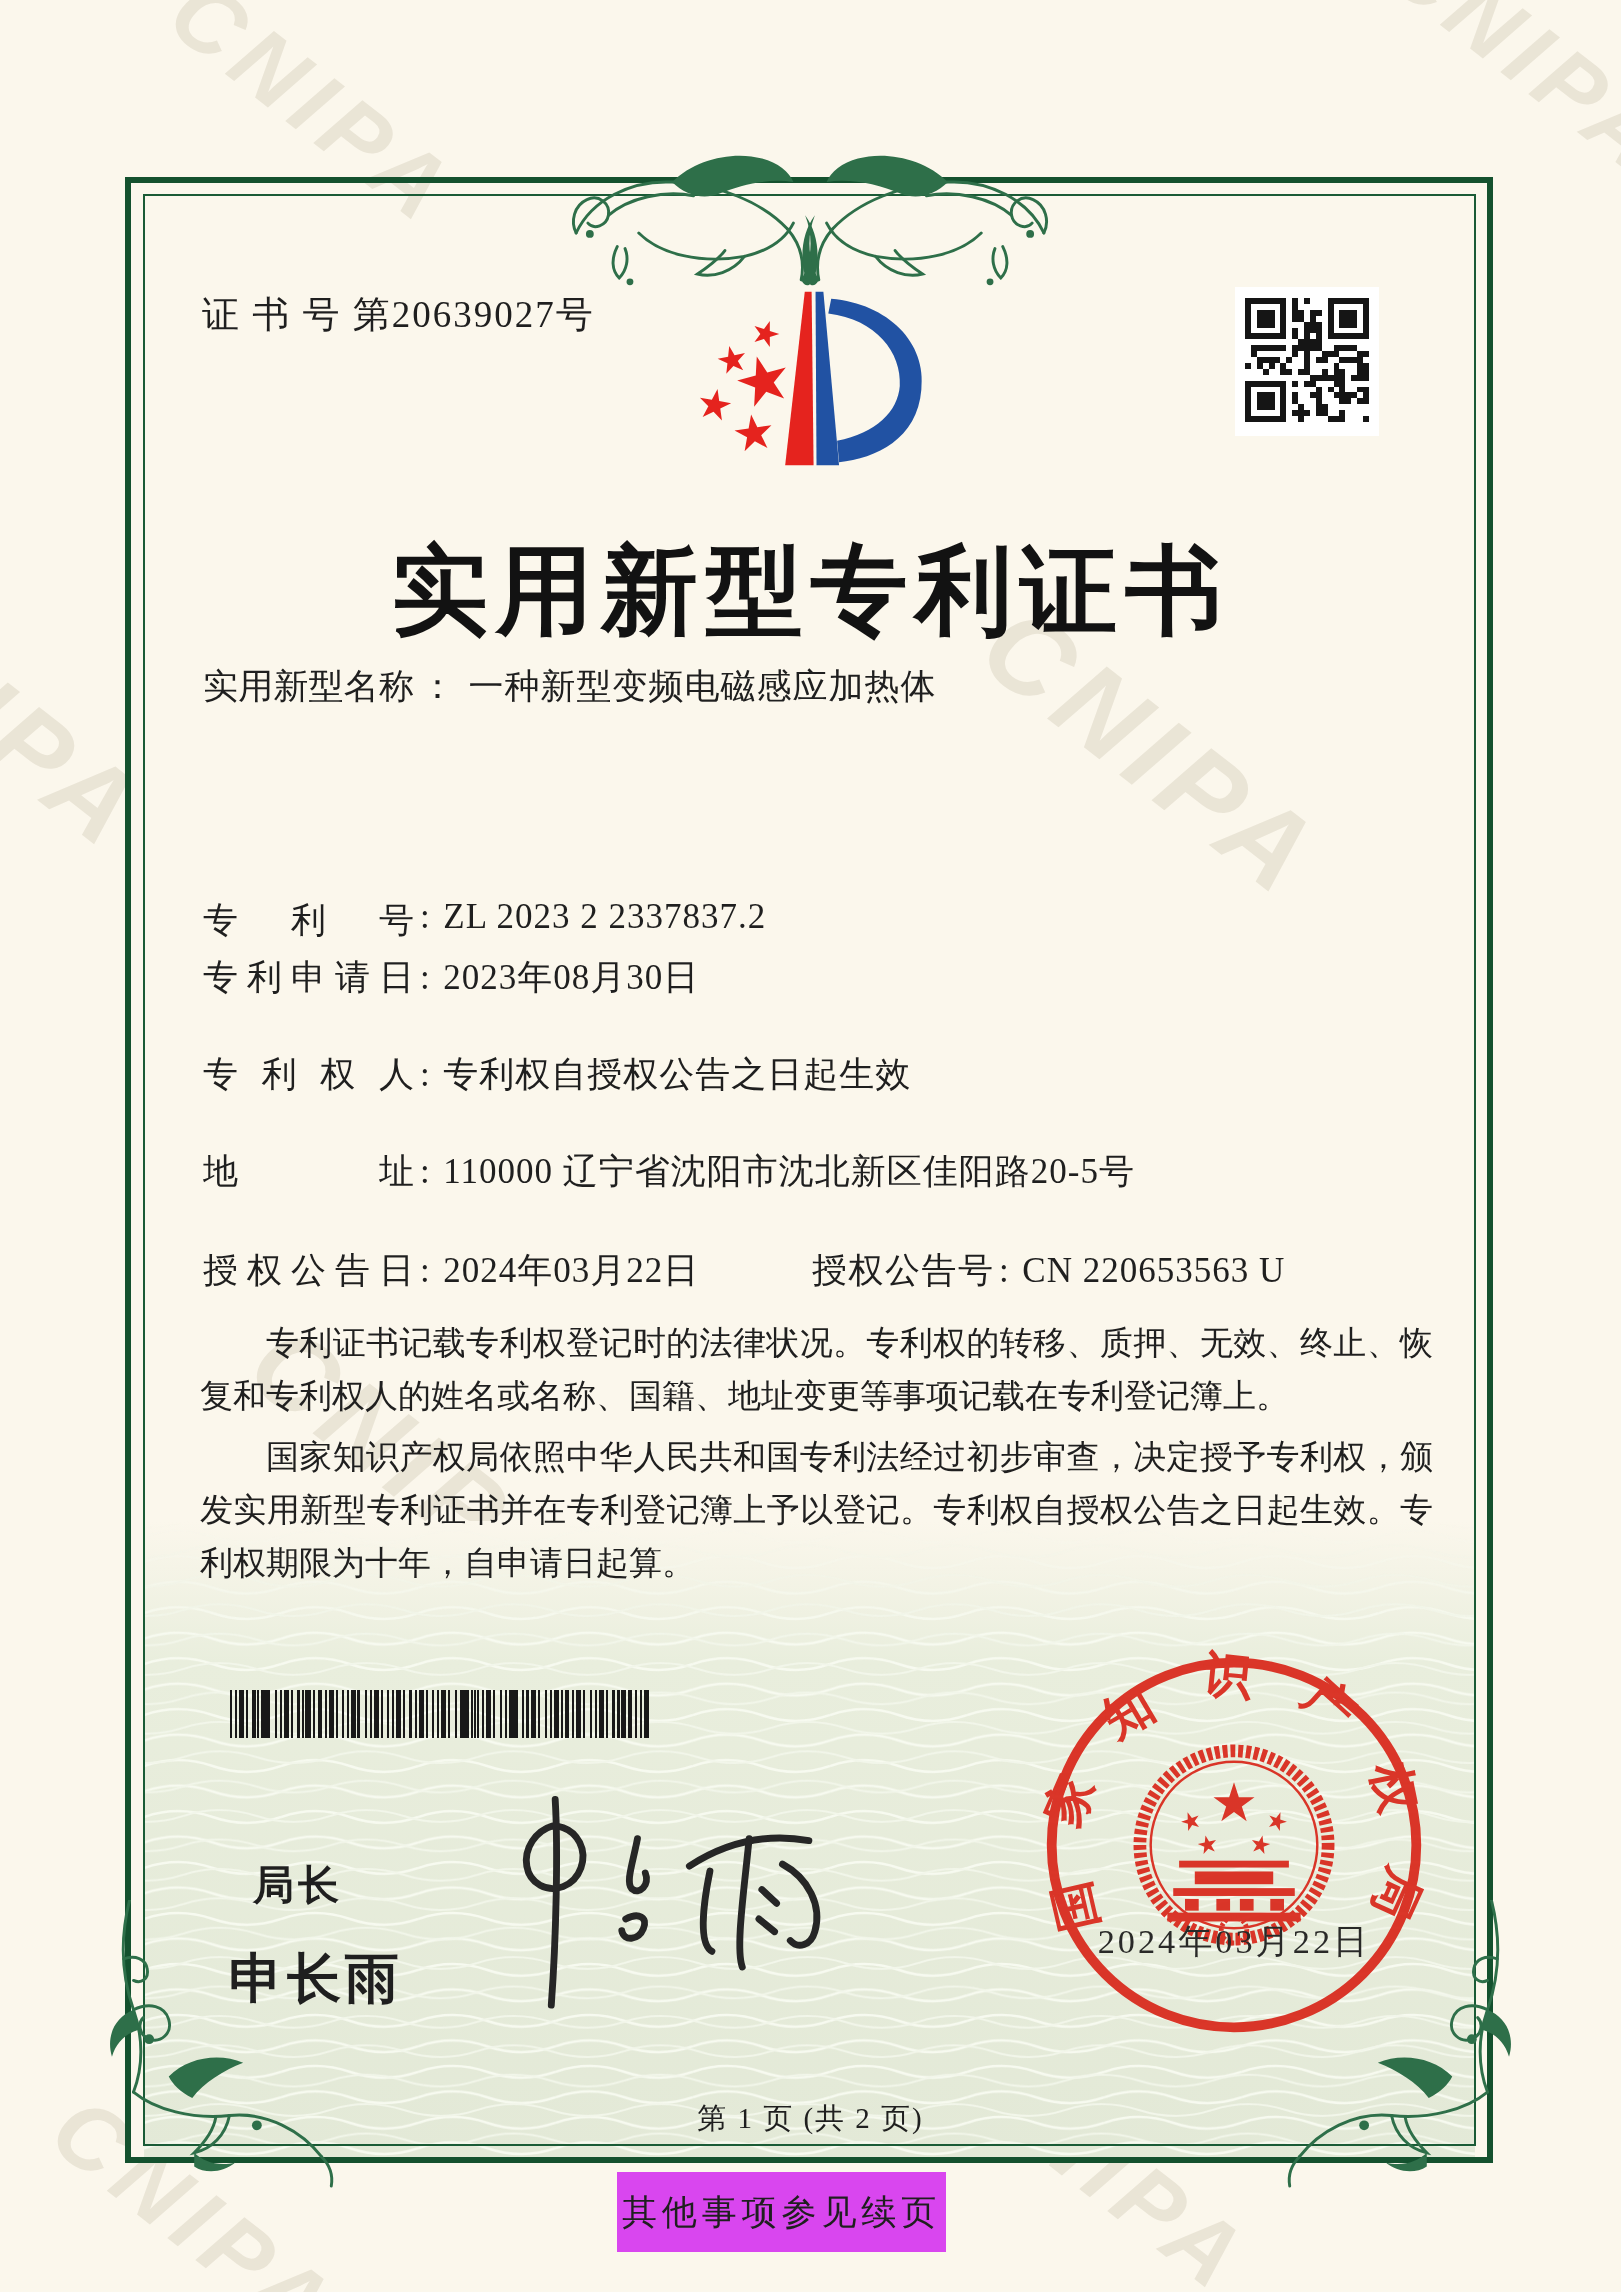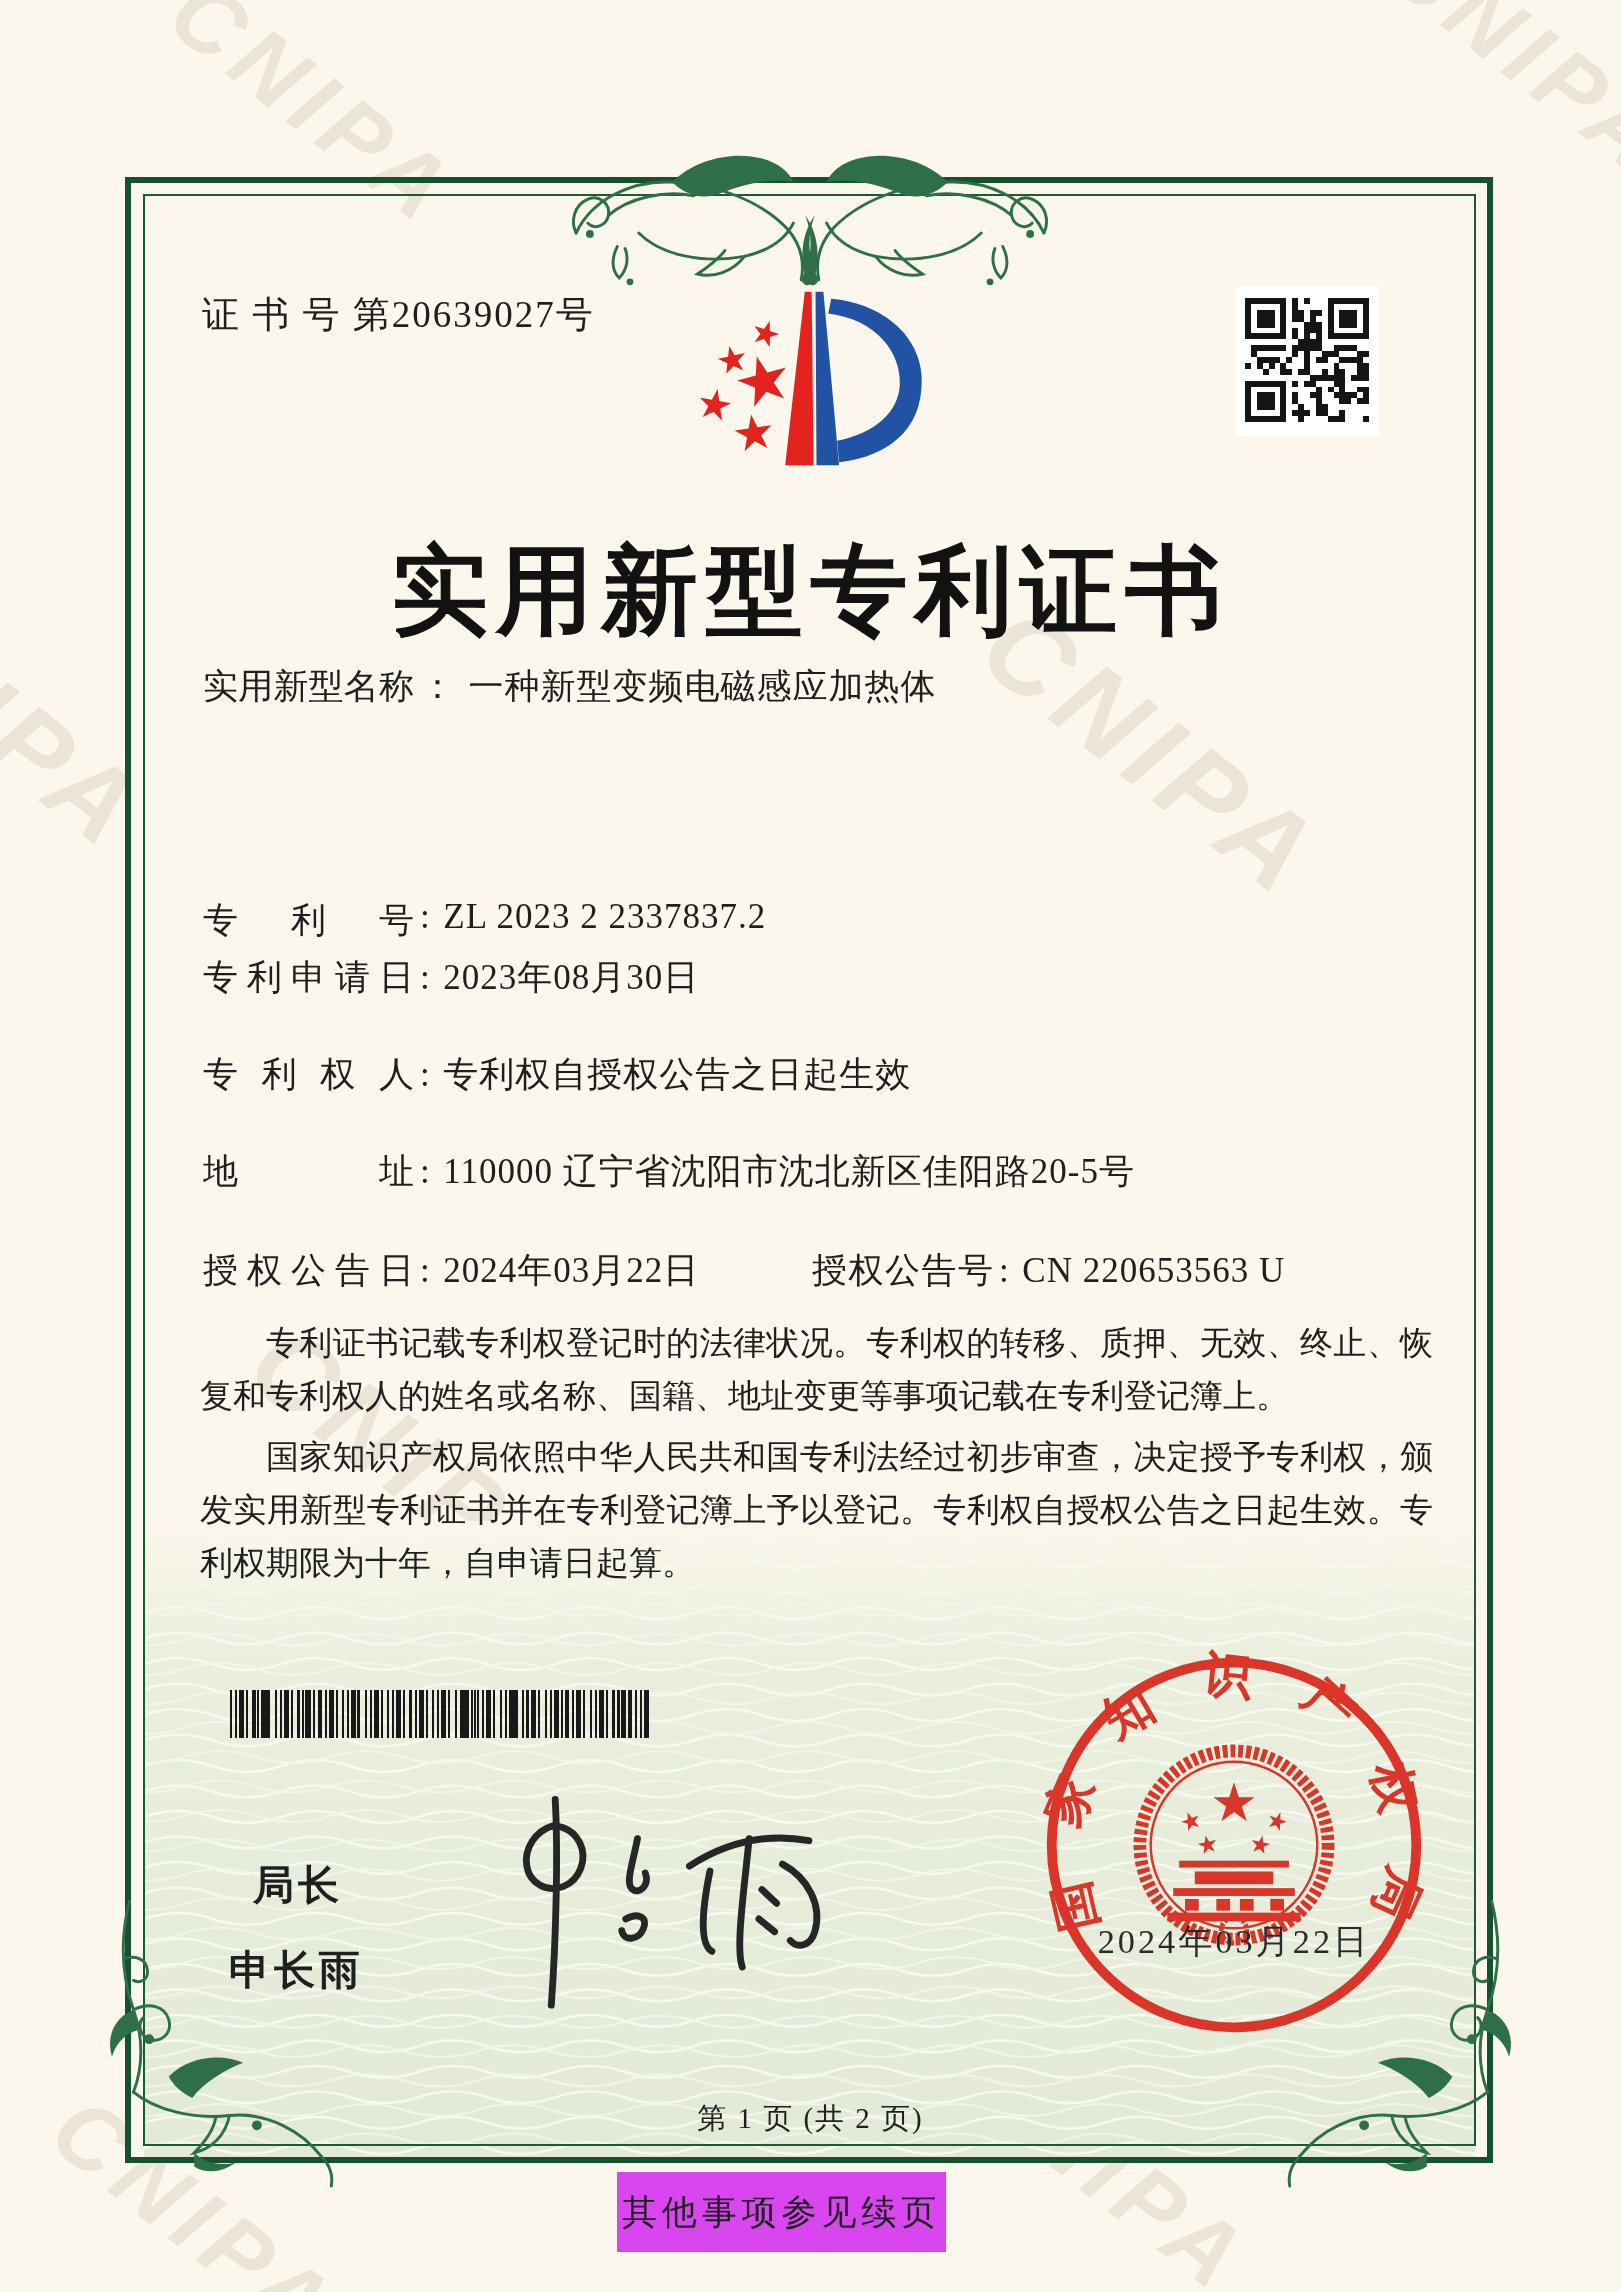--- a/index.html
+++ b/index.html
@@ -41,21 +41,21 @@
   .paras{left:200px;top:1317px;width:1233px;font-size:33px;line-height:53px;text-align:justify;}
   .paras p{margin:0 0 7.8px 0;text-indent:2em;}
 
   .barcode{left:230px;top:1690px;width:420px;height:48px;
      background-image:
        repeating-linear-gradient(90deg,#181818 0 2px,rgba(0,0,0,0) 2px 4.9px,#181818 4.9px 6.9px,rgba(0,0,0,0) 6.9px 8.8px,#181818 8.8px 13.7px,rgba(0,0,0,0) 13.7px 15.7px,#181818 15.7px 17.6px,rgba(0,0,0,0) 17.6px 22.5px),
        repeating-linear-gradient(90deg,rgba(0,0,0,0) 0 23.5px,#181818 23.5px 26.5px,rgba(0,0,0,0) 26.5px 36px,#181818 36px 38px,rgba(0,0,0,0) 38px 52px);}
 
   .director-title{left:236px;top:1858px;font-size:41px;font-weight:bold;
        font-family:"Liberation Sans","DejaVu Sans",sans-serif;letter-spacing:3.9px;margin-left:17px;}
-  .director-name{left:229px;top:1943px;font-size:41px;font-weight:bold;
+  .director-name{left:229px;top:1943px;font-size:54px;font-weight:bold;
        font-family:"Liberation Sans","DejaVu Sans",sans-serif;letter-spacing:3.9px;}
   .signature{left:469px;top:1772px;z-index:4;}
   .seal{left:1036px;top:1647px;z-index:5;}
 
   .page-indicator{left:0;top:2099px;width:1621px;text-align:center;font-size:29px;letter-spacing:2px;}
   .cont-box{left:617px;top:2172px;width:329px;height:80px;background:#d946ef;
             display:flex;align-items:center;justify-content:center;}
   .cont-box span{font-size:35px;letter-spacing:4.9px;}
 </style>
 </head>

